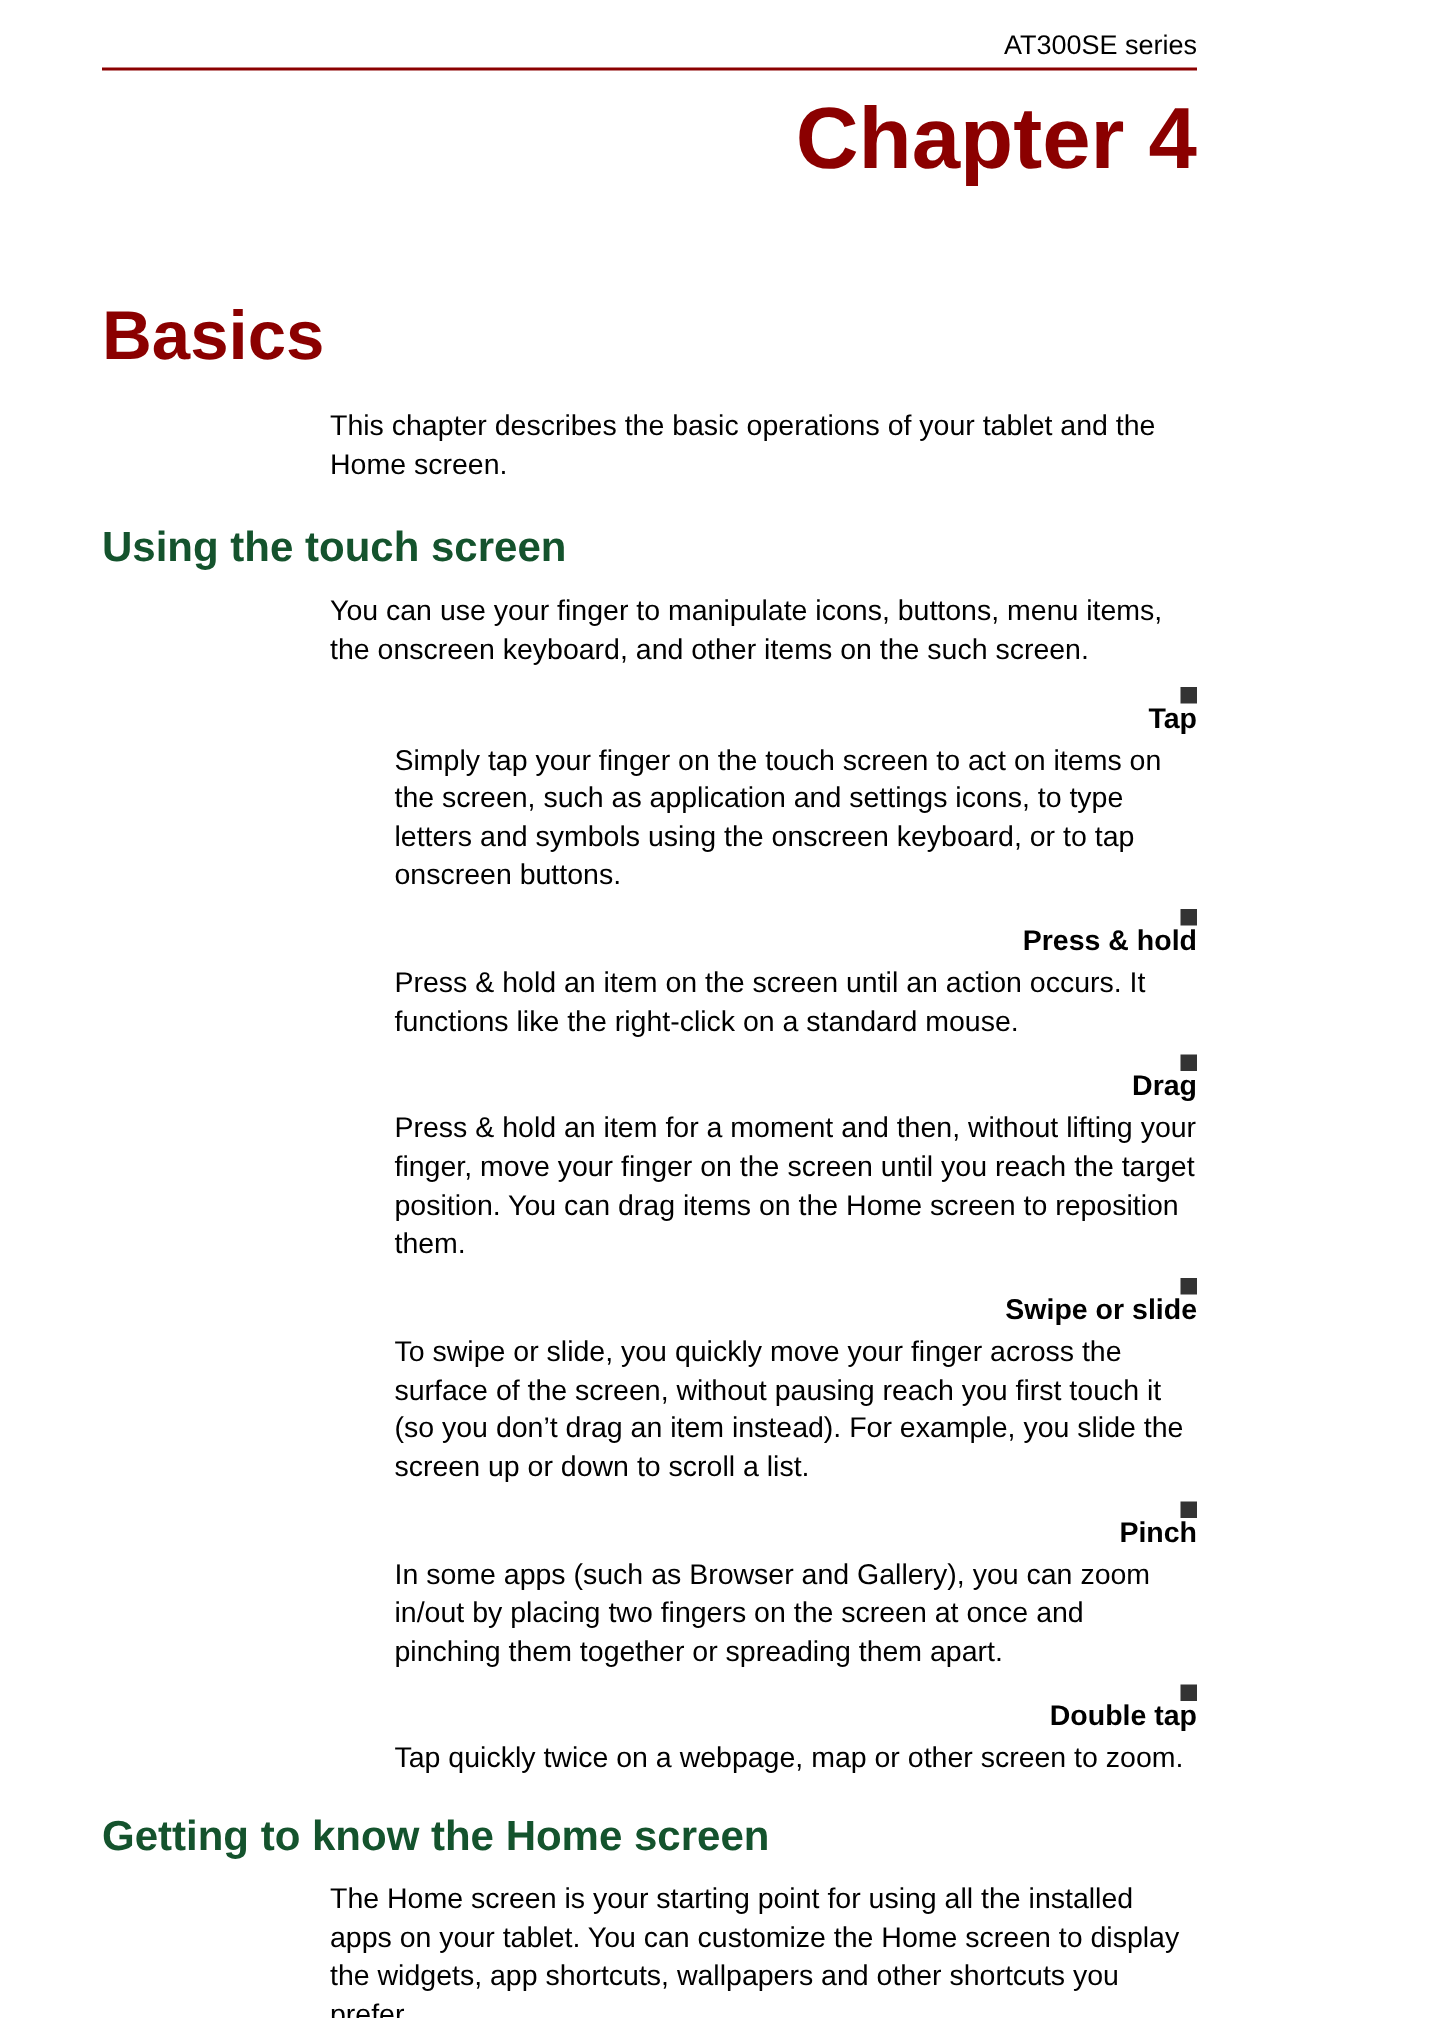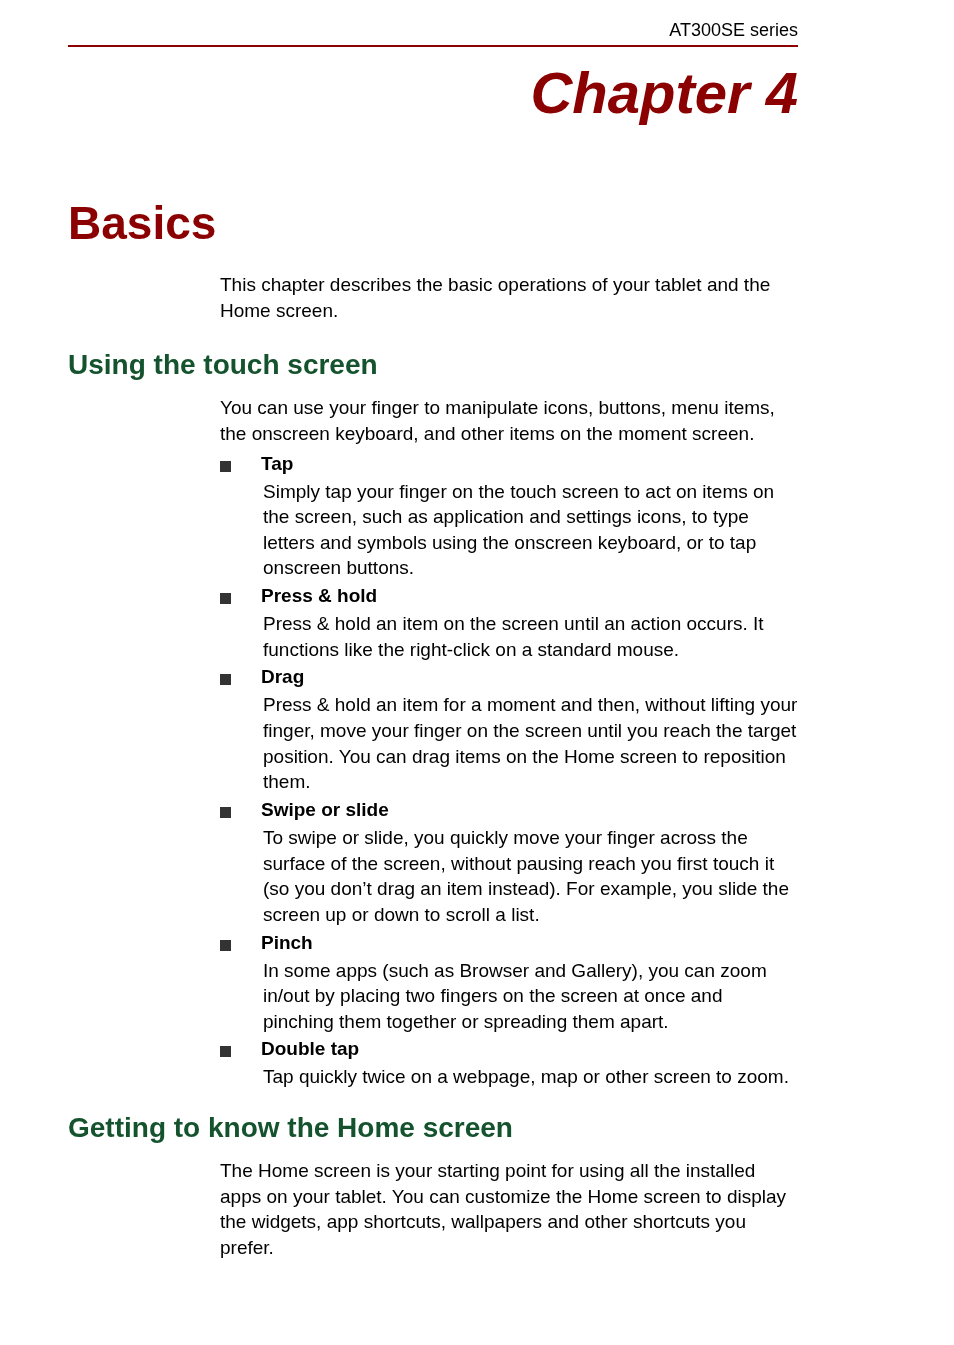--- a/index.html
+++ b/index.html
@@ -28,21 +28,20 @@
     margin: 0 0 12px 0;
   }
   .chapter-label {
     text-align: right;
     font-family: Arial, Helvetica, sans-serif;
     font-weight: 900;
     font-size: 58px;
     color: #8b0000;
     margin: 8px 0 70px 0;
     letter-spacing: 0;
-    font-style: italic;
   }
   .title {
     font-family: Arial, Helvetica, sans-serif;
     font-weight: 900;
     font-size: 46px;
     color: #8b0000;
     margin: 16px 0 22px 0;
   }
   .intro {
     font-size: 19px;
@@ -62,22 +61,23 @@
     line-height: 1.35;
     margin: 0 0 6px 0;
     padding-left: 152px;
   }
   .gesture-block {
     padding-left: 152px;
     margin-top: 4px;
   }
   .gesture-row {
     display: flex;
-    align-items: center;
+    align-items: flex-end;
     margin-top: 2px;
+    flex-direction: column;
   }
   .bullet-square {
     width: 11px;
     height: 11px;
     background: #333;
     margin-top: 5px;
     flex: 0 0 11px;
   }
   .gesture-title {
     font-size: 19px;
@@ -113,21 +113,21 @@
   <div class="header">AT300SE series</div>
   <hr class="header-rule">
 
   <div class="chapter-label">Chapter 4</div>
 
   <div class="title">Basics</div>
 
   <p class="intro">This chapter describes the basic operations of your tablet and the Home screen.</p>
 
   <div class="section-heading">Using the touch screen</div>
-  <p class="body-text">You can use your finger to manipulate icons, buttons, menu items, the onscreen keyboard, and other items on the moment screen.</p>
+  <p class="body-text">You can use your finger to manipulate icons, buttons, menu items, the onscreen keyboard, and other items on the such screen.</p>
 
   <div class="gesture-block">
     <div>
       <div class="gesture-row">
         <div class="bullet-square"></div>
         <div class="gesture-title">Tap</div>
       </div>
       <div class="gesture-desc">Simply tap your finger on the touch screen to act on items on the screen, such as application and settings icons, to type letters and symbols using the onscreen keyboard, or to tap onscreen buttons.</div>
     </div>
 

